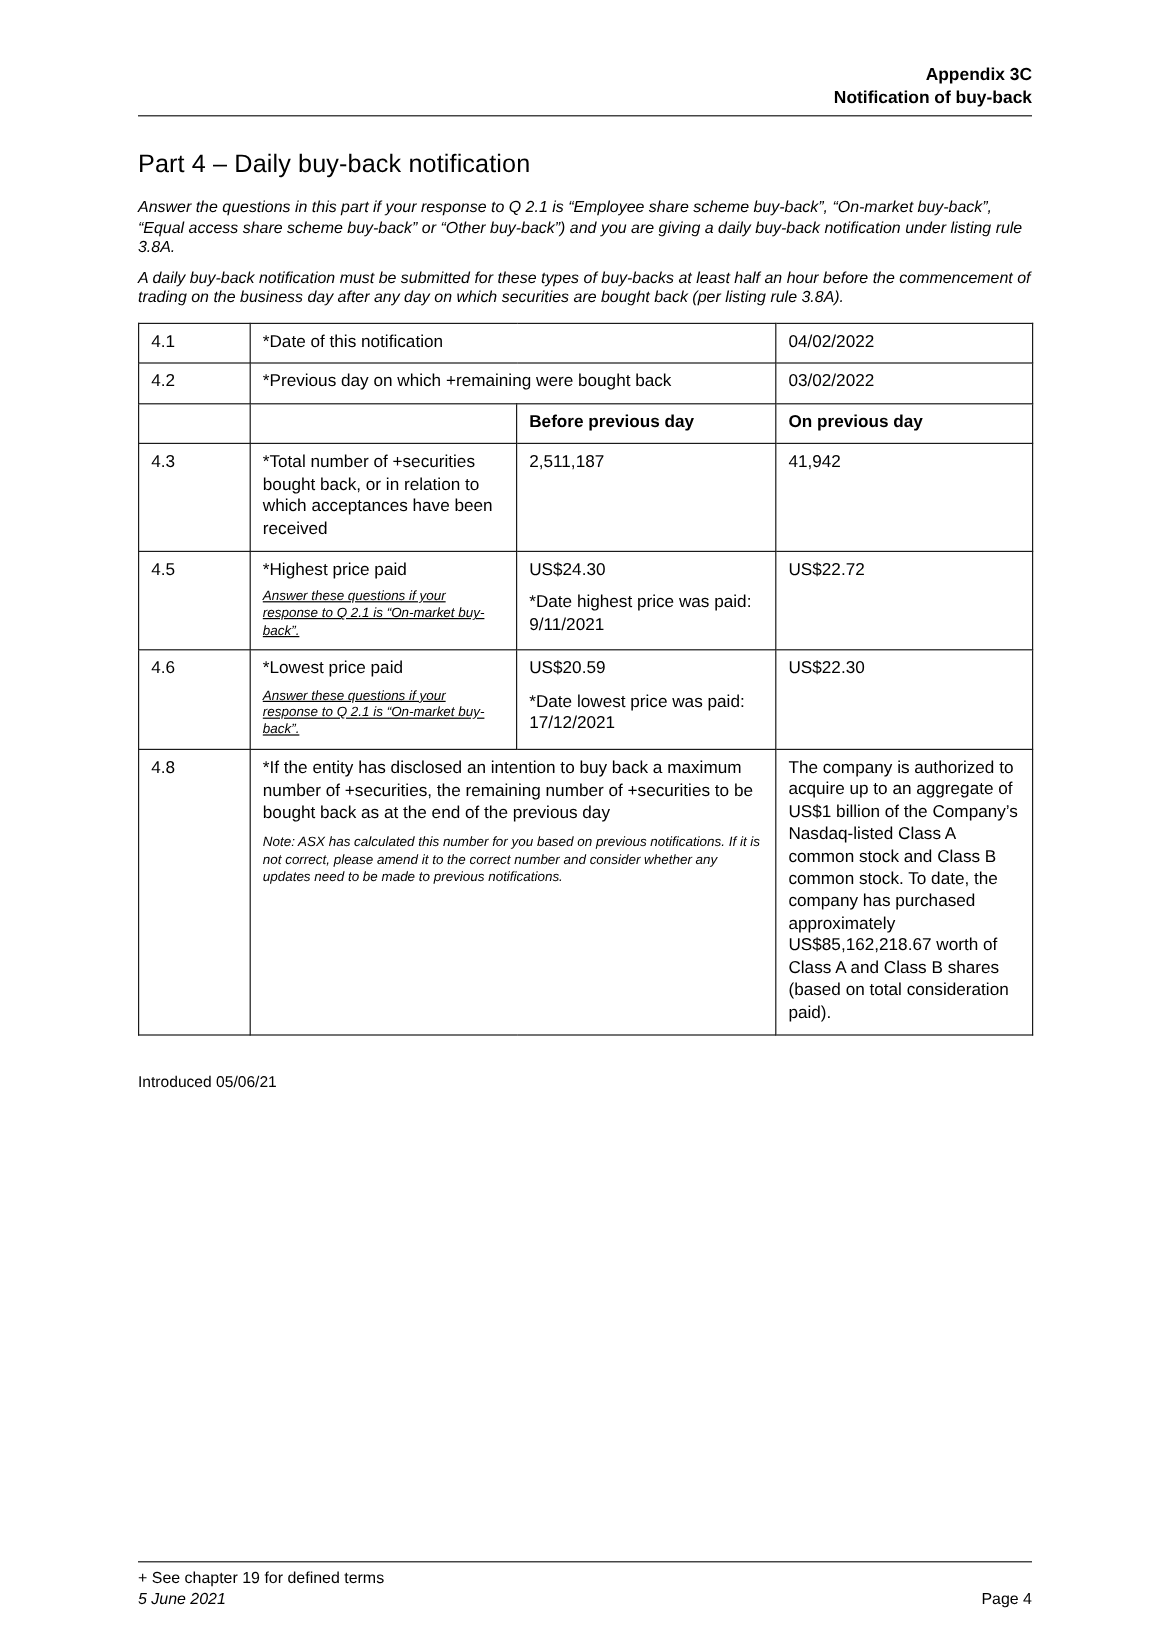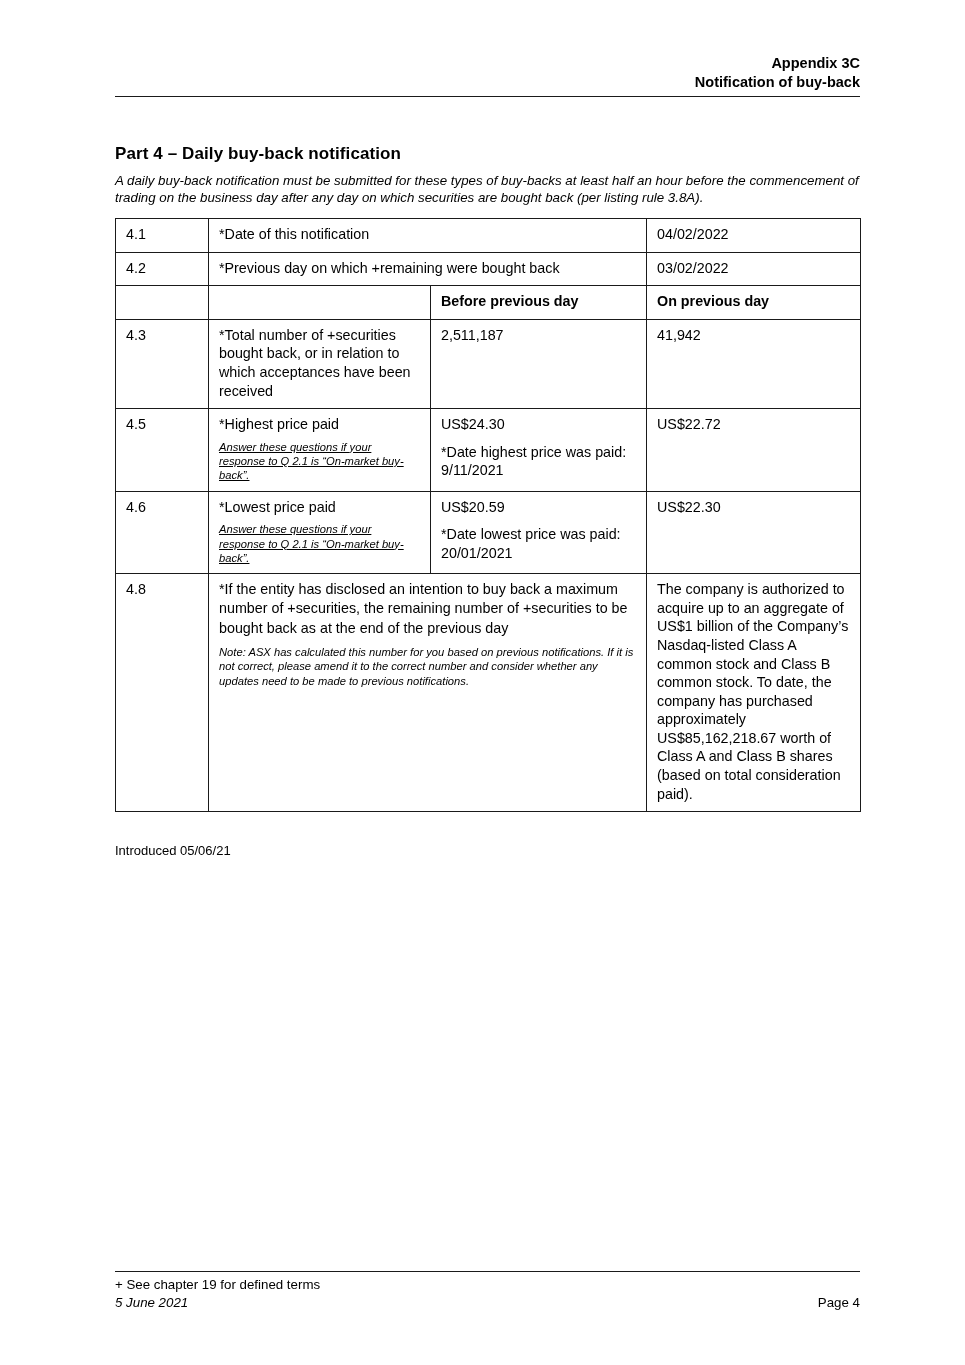--- a/index.html
+++ b/index.html
@@ -30,23 +30,23 @@
     font-weight: bold;
     line-height: 1.28;
   }
   .header-rule {
     border-bottom: 1.5px solid #1a1a1a;
     margin-top: 5px;
     height: 0;
   }
   
   .part-title {
-    margin-top: 47px;
-    font-size: 17px;
-    font-weight: bold;
+    margin-top: 28px;
+    font-size: 21px;
+    font-weight: normal;
     letter-spacing: 0.1px;
   }
   .intro p {
     font-style: italic;
     font-size: 13.3px;
     line-height: 1.24;
     margin: 0;
   }
   .intro p.first { margin-top: 16px; }
   .intro p.second { margin-top: 9px; }
@@ -84,21 +84,21 @@
   td.answer-cell { line-height: 1.36; }
   
   .introduced {
     margin-top: 31px;
     font-size: 13px;
   }
   
   .footer {
     position: absolute;
     left: 115px;
-    top: 1271px;
+    top: 1301px;
     width: 745px;
     border-top: 1.5px solid #1a1a1a;
     padding-top: 4px;
     display: flex;
     justify-content: space-between;
     font-size: 13.3px;
     line-height: 1.35;
   }
   .footer .left-block {}
   .footer .date-line { font-style: italic; }
@@ -112,20 +112,21 @@
 
     <div class="doc-header">
       <div>Appendix 3C</div>
       <div>Notification of buy-back</div>
     </div>
     <div class="header-rule"></div>
 
     <div class="part-title">Part 4 – Daily buy-back notification</div>
 
     <div class="intro">
+      <p class="first">Answer the questions in this part if your response to Q 2.1 is “Employee share scheme buy-back”, “On-market buy-back”, “Equal access share scheme buy-back” or “Other buy-back”) and you are giving a daily buy-back notification under listing rule 3.8A.</p>
       <p class="second">A daily buy-back notification must be submitted for these types of buy-backs at least half an hour before the commencement of trading on the business day after any day on which securities are bought back (per listing rule 3.8A).</p>
     </div>
 
     <table class="bb-table">
       <colgroup>
         <col style="width:93px">
         <col style="width:222px">
         <col style="width:216px">
         <col style="width:214px">
       </colgroup>
@@ -172,21 +173,21 @@
       </tr>
 
       <tr>
         <td class="num-cell">4.6</td>
         <td>
           <div>*Lowest price paid</div>
           <div class="cell-note">Answer these questions if your response to Q 2.1 is “On-market buy-back”.</div>
         </td>
         <td>
           <div>US$20.59</div>
-          <div class="value-line2">*Date lowest price was paid: 20/01/2021</div>
+          <div class="value-line2">*Date lowest price was paid: 17/12/2021</div>
         </td>
         <td>US$22.30</td>
       </tr>
 
       <tr>
         <td class="num-cell">4.8</td>
         <td colspan="2">
           <div class="q48">*If the entity has disclosed an intention to buy back a maximum number of +securities, the remaining number of +securities to be bought back as at the end of the previous day</div>
           <div class="note48">Note: ASX has calculated this number for you based on previous notifications. If it is not correct, please amend it to the correct number and consider whether any updates need to be made to previous notifications.</div>
         </td>

